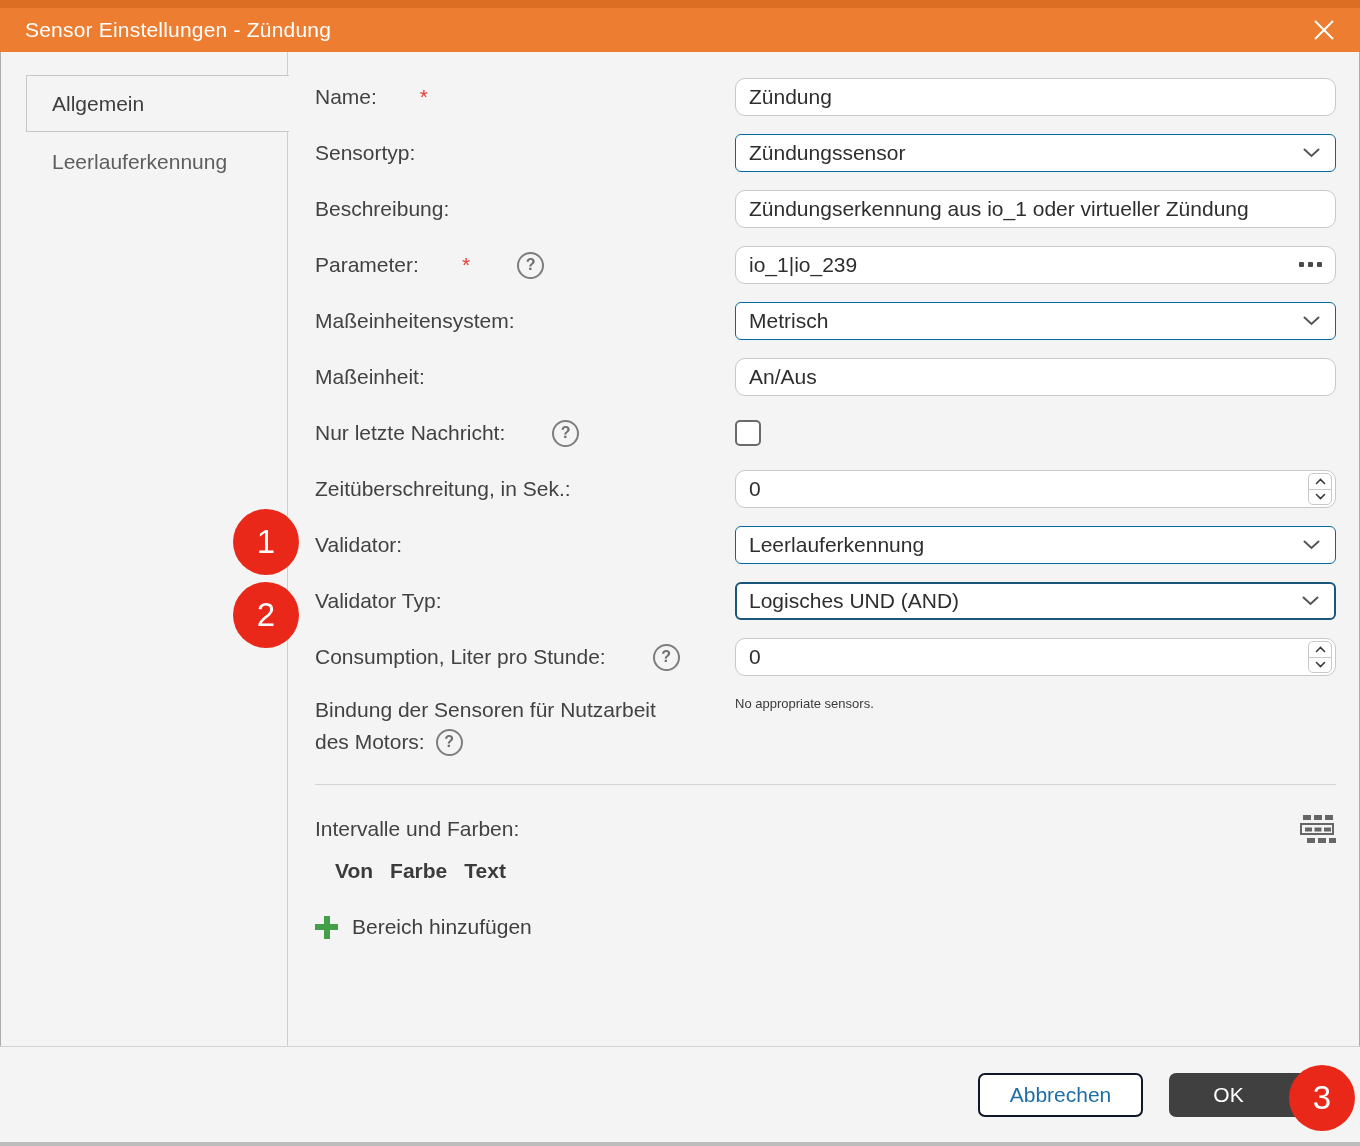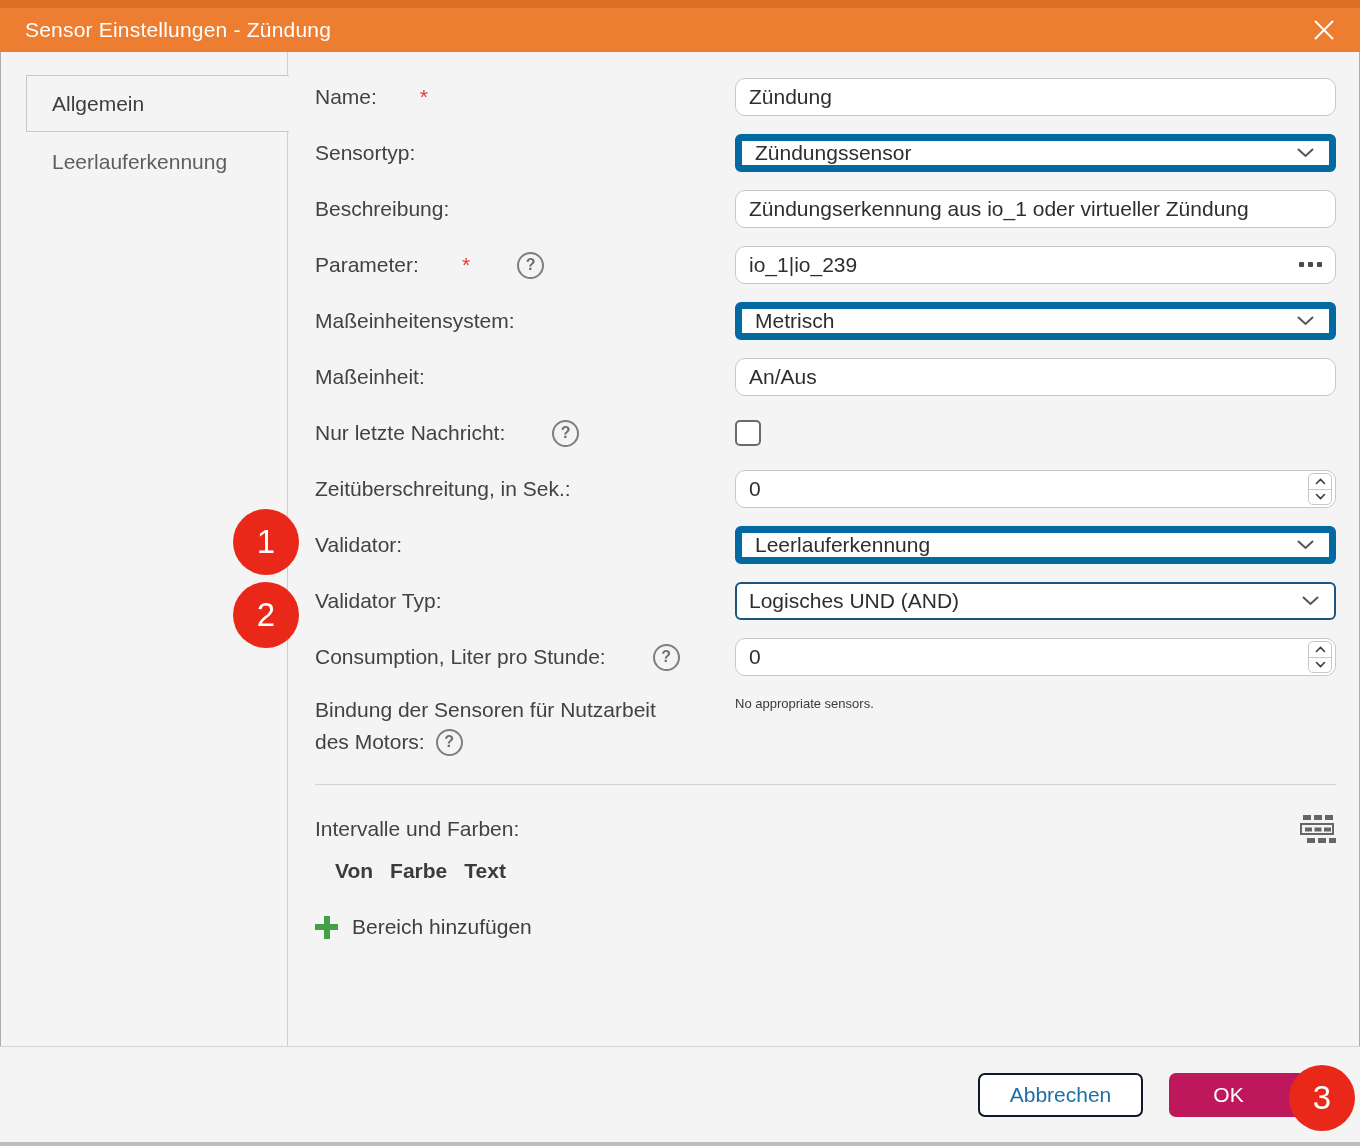--- a/index.html
+++ b/index.html
@@ -54,21 +54,21 @@
   .tinput{
     width:100%;height:38px;box-sizing:border-box;
     border:1px solid #C8C8C8;border-radius:10px;background:#fff;
     font-family:"Liberation Sans",sans-serif;font-size:21px;color:#2E2E2E;
     padding:0 13px;outline:none;
   }
   .tinput.with-more{padding-right:48px;}
   .num .tinput{padding-right:38px;}
   .select{
     width:100%;height:38px;box-sizing:border-box;
-    border:7px solid #0369a1;border-radius:6px;background:#fff;
+    border:1px solid #0369a1;border-radius:6px;background:#fff;
     font-size:21px;color:#2E2E2E;display:flex;align-items:center;
     padding:0 44px 0 13px;cursor:pointer;position:relative;
   }
   .select.focused{border:2px solid #1A567C;padding:0 43px 0 12px;}
   .chevron{position:absolute;right:15px;top:50%;transform:translateY(-50%);}
   .more-dots{
     position:absolute;right:14px;top:50%;transform:translateY(-58%);
     display:flex;gap:4px;cursor:pointer;
   }
   .more-dots span{width:5px;height:5px;background:#4A4A4A;border-radius:1px;display:block;}
@@ -102,21 +102,21 @@
   .add-range .add-label{font-size:21px;color:#3F3F3F;}
   
   .footer{
     position:absolute;left:0;right:0;bottom:4px;height:96px;
     border-top:1px solid #D3D3D3;background:#F4F4F5;
     display:flex;align-items:center;justify-content:flex-end;
     gap:26px;padding-right:30px;box-sizing:border-box;
   }
   .btn{height:44px;border-radius:7px;font-size:21px;display:flex;align-items:center;justify-content:center;cursor:pointer;box-sizing:border-box;}
   .btn-cancel{width:165px;background:#fff;border:2px solid #0f172a;color:#1E6FA5;}
-  .btn-ok{width:161px;background:#be185d;border:none;color:#fff;padding-right:48px;}
+  .btn-ok{width:161px;background:#404040;border:none;color:#fff;padding-right:48px;}
   .bottom-edge{position:absolute;left:0;right:0;bottom:0;height:4px;background:#BDBDBD;}
   
   .ann{
     position:absolute;width:66px;height:66px;border-radius:50%;
     background:#E9281A;color:#fff;font-size:33px;
     display:flex;align-items:center;justify-content:center;z-index:10;
   }
   .ann1{left:233px;top:509px;}
   .ann2{left:233px;top:582px;}
   .ann3{left:1289px;top:1065px;}

